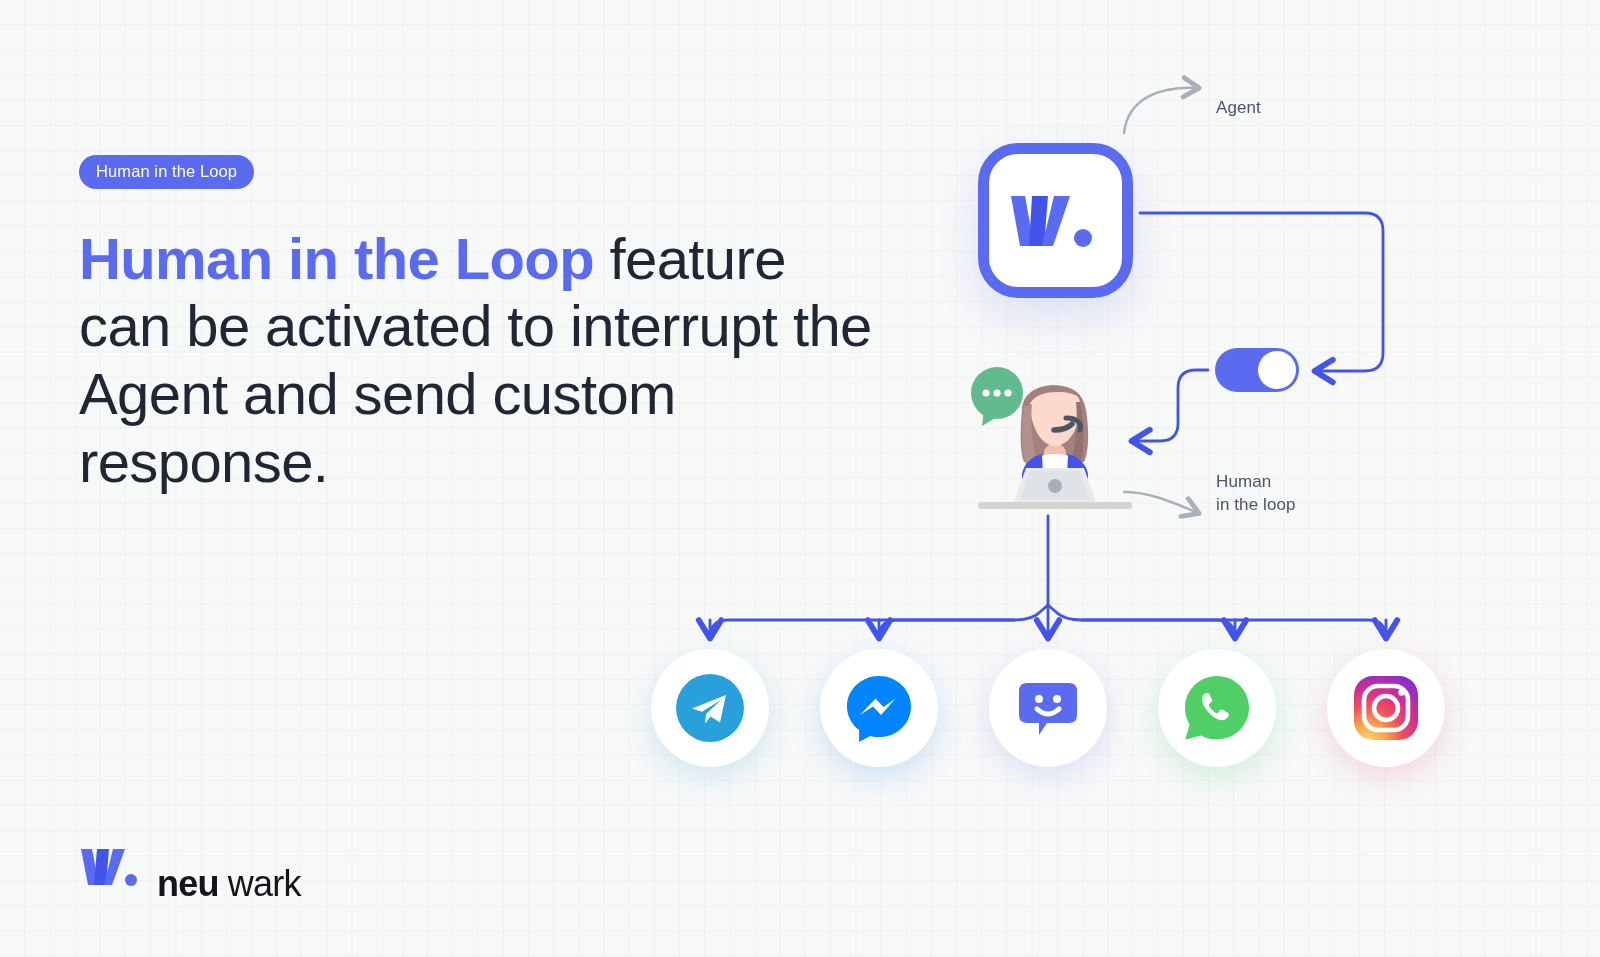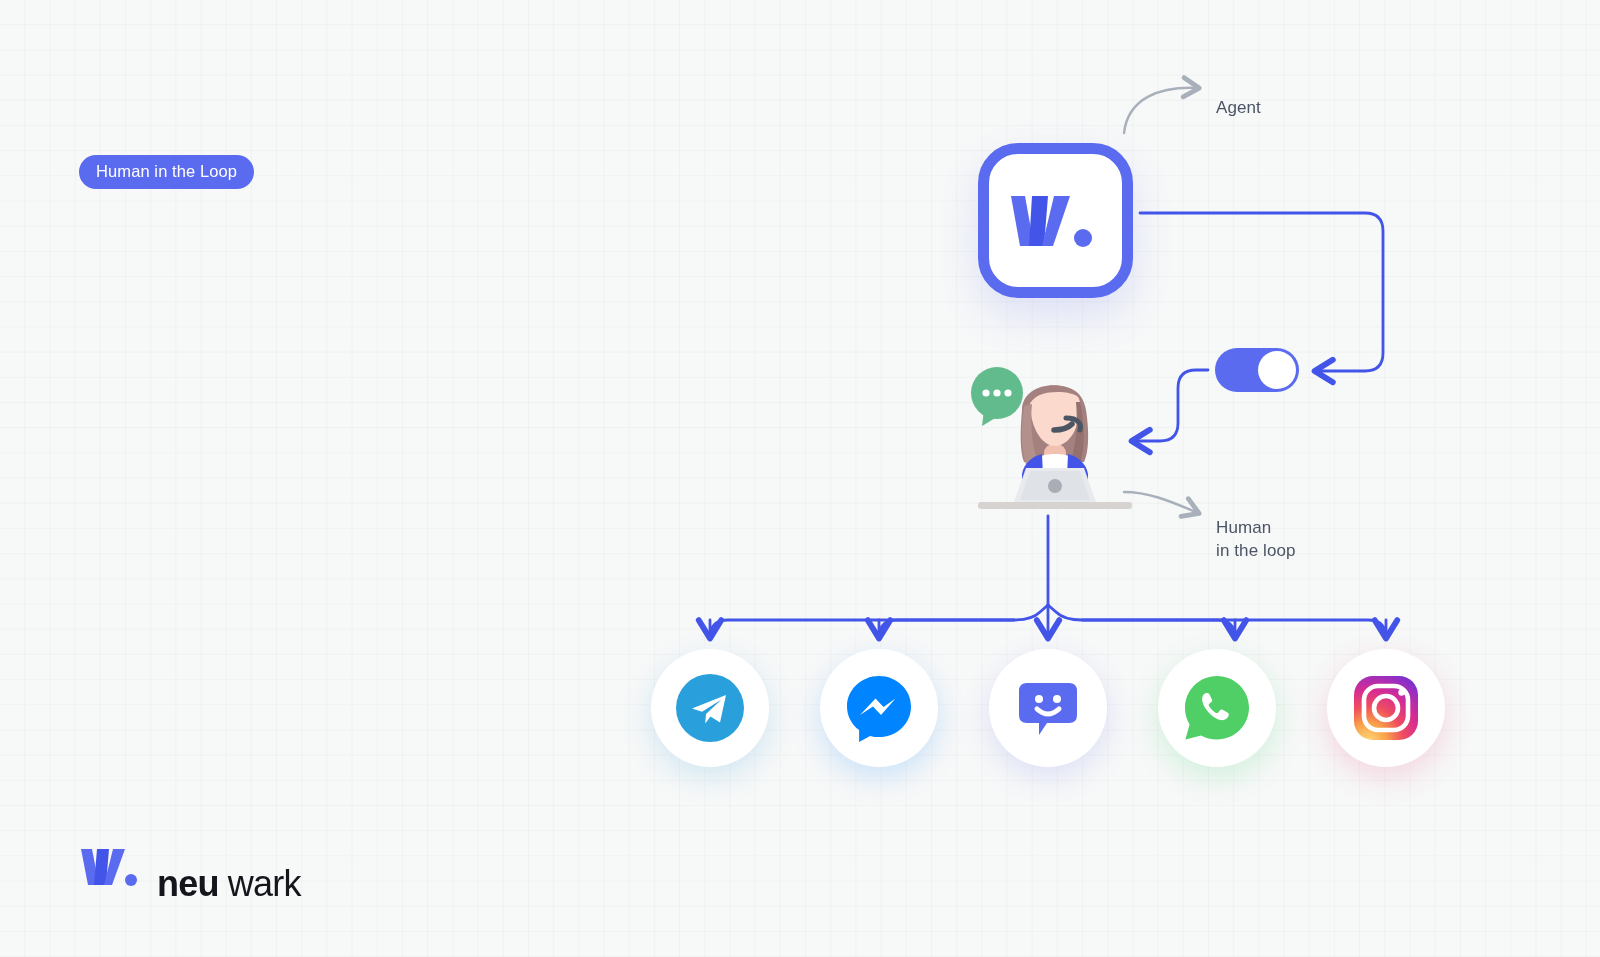--- a/index.html
+++ b/index.html
@@ -120,21 +120,21 @@
   
   .dlabel {
     position: absolute;
     font-size: 17px;
     line-height: 1.38;
     color: #4c5565;
     letter-spacing: .1px;
     white-space: pre-line;
   }
   #label-agent { left: 1216px; top: 96px; }
-  #label-human { left: 1216px; top: 516px; }
+  #label-human { left: 1216px; top: 470px; }
 
   
   .channel {
     position: absolute;
     width: 118px; height: 118px;
     border-radius: 50%;
     background: #ffffff;
     display: flex;
     align-items: center;
     justify-content: center;
@@ -183,20 +183,21 @@
       <path d="M1386,620 L1386,637" stroke="#4355e8" stroke-width="2.8" fill="none" stroke-linecap="round" marker-end="url(#arrowBlue)"></path>
 
       <path d="M1082,620 L1217,620 Q1235,620 1235,638 L1235,631" stroke="#4355e8" stroke-width="2.8" fill="none" stroke-linecap="round" stroke-linejoin="round"></path>
       <path d="M1235,620 L1235,637" stroke="#4355e8" stroke-width="2.8" fill="none" stroke-linecap="round" marker-end="url(#arrowBlue)"></path>
     </svg>
   </div>
 
   <div id="left-col">
     <div id="badge">Human in the Loop</div>
 
+    <h1 id="headline"><span class="hl">Human in the Loop</span><span> feature can be activated to interrupt the Agent and send  custom response.</span></h1>
   </div>
 
   <div id="brand">
     <svg id="brand-mark" width="62" height="44" viewBox="0 0 62 44">
       <path d="M2,4 L13,4 L20,40 L9,40 Z" fill="#5b6bf0"></path>
       <path d="M18,4 L30,4 L27,40 L15,40 Z" fill="#4355e8"></path>
       <path d="M34,4 L46,4 L33,40 L25,40 Z" fill="#5b6bf0"></path>
       <circle cx="52" cy="35" r="6" fill="#5b6bf0"></circle>
     </svg>
     <div id="brand-word"><span class="w-neu">neu</span><span class="w-wark"> wark</span></div>

